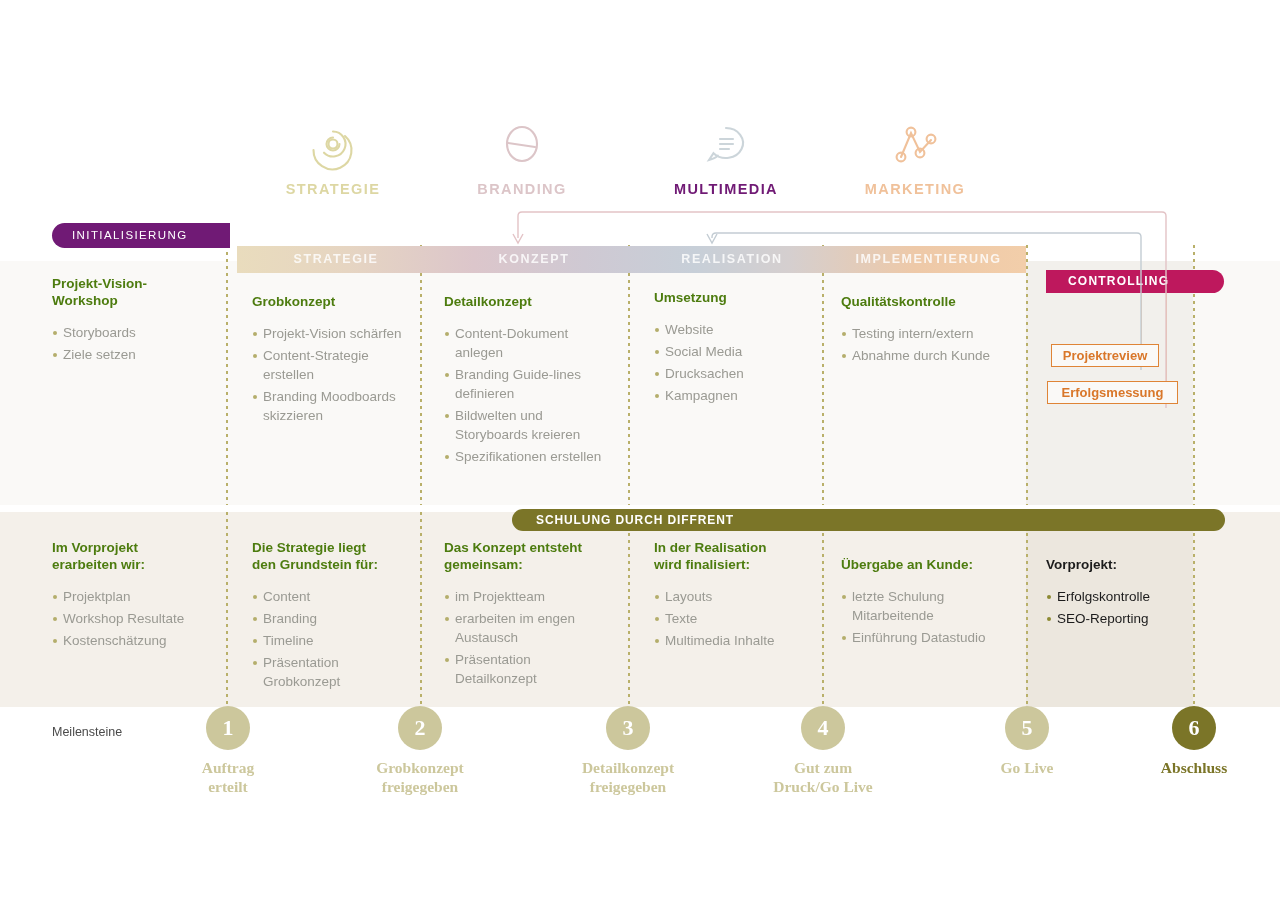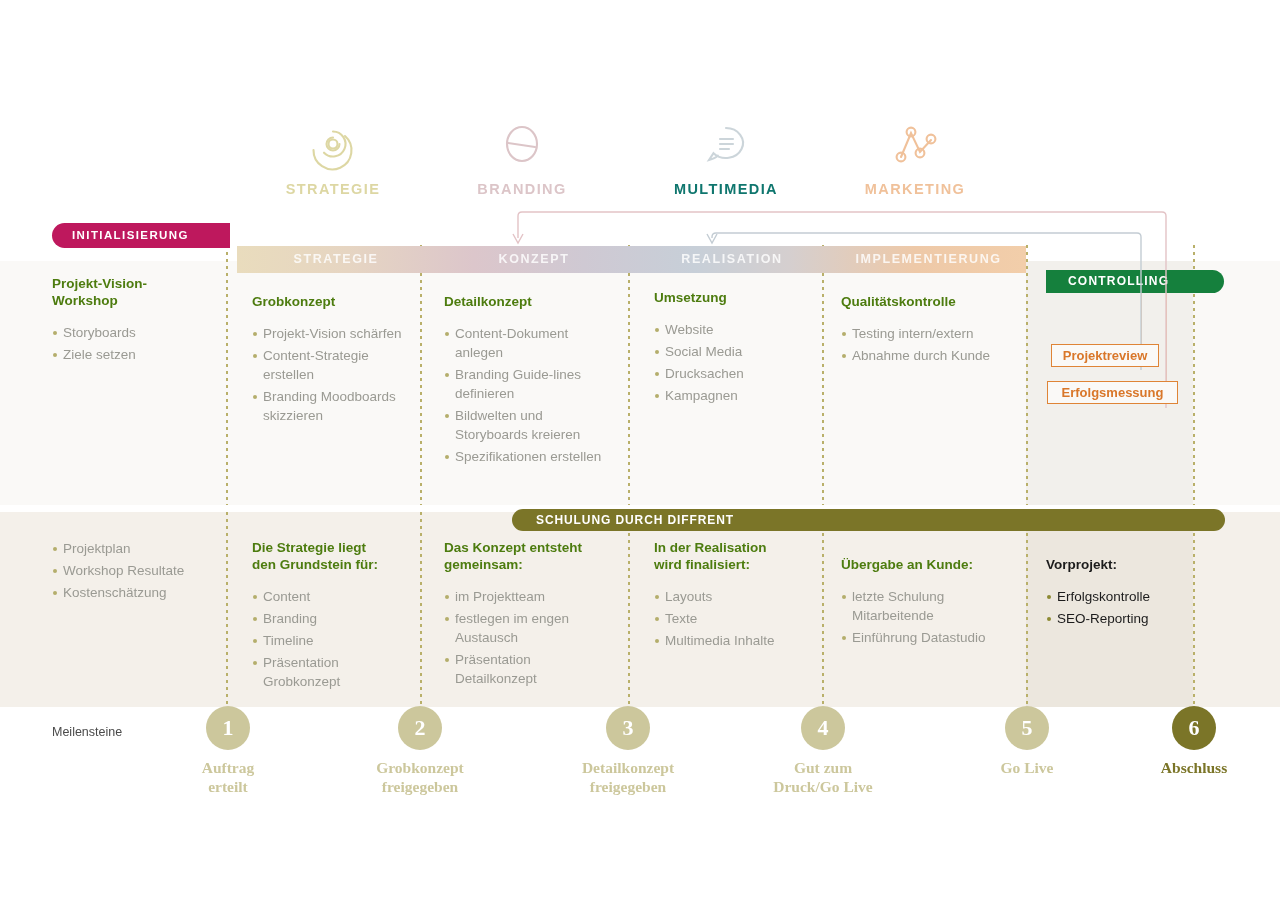--- a/index.html
+++ b/index.html
@@ -61,30 +61,30 @@
     line-height: 27px; text-align: center;
     color: #ffffff; font-size: 12.5px; font-weight: bold;
     letter-spacing: 1.6px;
     opacity: .82;
   }
 
   
   .pill-init {
     position: absolute;
     left: 52px; top: 223px; width: 178px; height: 25px;
-    background: #be185d;
+    background: #701a75;
     border-radius: 13px 0 0 13px;
-    color: #ffffff; font-size: 11.5px; font-weight: bold;
+    color: #ffffff; font-size: 11.5px; font-weight: normal;
     letter-spacing: 1.4px;
     line-height: 25px; padding-left: 20px;
   }
   .pill-ctrl {
     position: absolute;
     left: 1046px; top: 270px; width: 178px; height: 23px;
-    background: #15803d;
+    background: #be185d;
     border-radius: 0 12px 12px 0;
     color: #ffffff; font-size: 12px; font-weight: bold;
     letter-spacing: 1.2px;
     line-height: 23px; padding-left: 22px;
   }
   .pill-schul {
     position: absolute;
     left: 512px; top: 509px; width: 713px; height: 22px;
     background: #7b7528;
     border-radius: 11px;
@@ -190,21 +190,21 @@
         </div>
         <div class="lbl" style="color:#dcc5c8">BRANDING</div>
       </div>
       <div class="svc" style="left:651px;top:115px">
         <div class="ico">
           <svg width="56" height="56" viewBox="0 0 56 56">
             <path d="M28 12a17 15 0 1 1-12.5 25.2L11 44c4-1 7-2.5 8.8-4.4" fill="none" stroke="#ccd5da" stroke-width="2.1" stroke-linecap="round"></path>
             <path d="M22 23h13M22 28h13M22 33h9" fill="none" stroke="#ccd5da" stroke-width="2.1" stroke-linecap="round"></path>
           </svg>
         </div>
-        <div class="lbl" style="color:#0f766e">MULTIMEDIA</div>
+        <div class="lbl" style="color:#701a75">MULTIMEDIA</div>
       </div>
       <div class="svc" style="left:840px;top:115px">
         <div class="ico">
           <svg width="56" height="56" viewBox="0 0 56 56">
             <path d="M14 41 L24 17 L33 36 L44 24" fill="none" stroke="#f0c19a" stroke-width="2.1" stroke-linecap="round"></path>
             <circle cx="14" cy="41" r="4.4" fill="none" stroke="#f0c19a" stroke-width="2.1" stroke-linecap="round"></circle>
             <circle cx="24" cy="16" r="4.4" fill="none" stroke="#f0c19a" stroke-width="2.1" stroke-linecap="round"></circle>
             <circle cx="33" cy="37" r="4.4" fill="none" stroke="#f0c19a" stroke-width="2.1" stroke-linecap="round"></circle>
             <circle cx="44" cy="23" r="4.4" fill="none" stroke="#f0c19a" stroke-width="2.1" stroke-linecap="round"></circle>
           </svg>
@@ -299,40 +299,41 @@
       <div class="col" style="left:841px;top:293px;width:160px">
         <h4><span>Qualitätskontrolle</span></h4>
         <ul>
           <li>Testing intern/extern</li>
           <li>Abnahme durch Kunde</li>
         </ul>
       </div>
     </div>
   <div id="botcols">
       <div class="col" style="left:52px;top:539px;width:165px">
+        <h4><span>Im Vorprojekt</span><br><span>erarbeiten wir:</span></h4>
         <ul>
           <li>Projektplan</li>
           <li>Workshop Resultate</li>
           <li>Kostenschätzung</li>
         </ul>
       </div>
       <div class="col" style="left:252px;top:539px;width:160px">
         <h4><span>Die Strategie liegt</span><br><span>den Grundstein für:</span></h4>
         <ul>
           <li>Content</li>
           <li>Branding</li>
           <li>Timeline</li>
           <li>Präsentation Grobkonzept</li>
         </ul>
       </div>
       <div class="col" style="left:444px;top:539px;width:170px">
         <h4><span>Das Konzept entsteht</span><br><span>gemeinsam:</span></h4>
         <ul>
           <li>im Projektteam</li>
-          <li>festlegen im engen Austausch</li>
+          <li>erarbeiten im engen Austausch</li>
           <li>Präsentation Detailkonzept</li>
         </ul>
       </div>
       <div class="col" style="left:654px;top:539px;width:160px">
         <h4><span>In der Realisation</span><br><span>wird finalisiert:</span></h4>
         <ul>
           <li>Layouts</li>
           <li>Texte</li>
           <li>Multimedia Inhalte</li>
         </ul>

